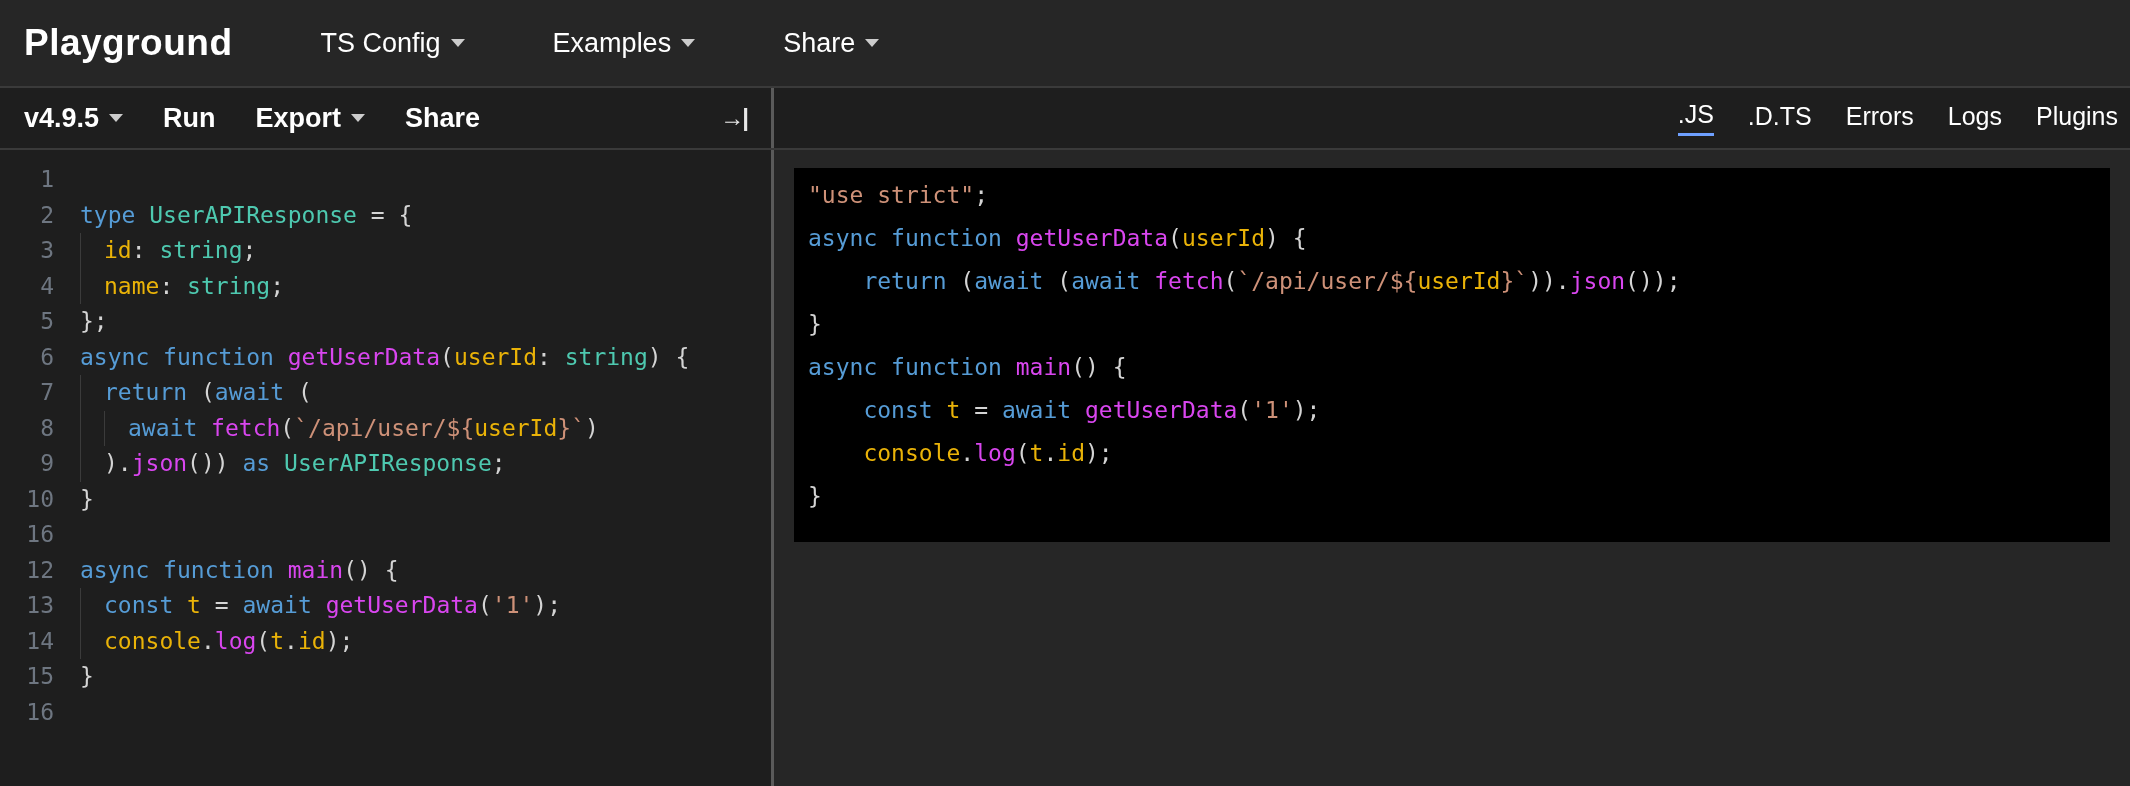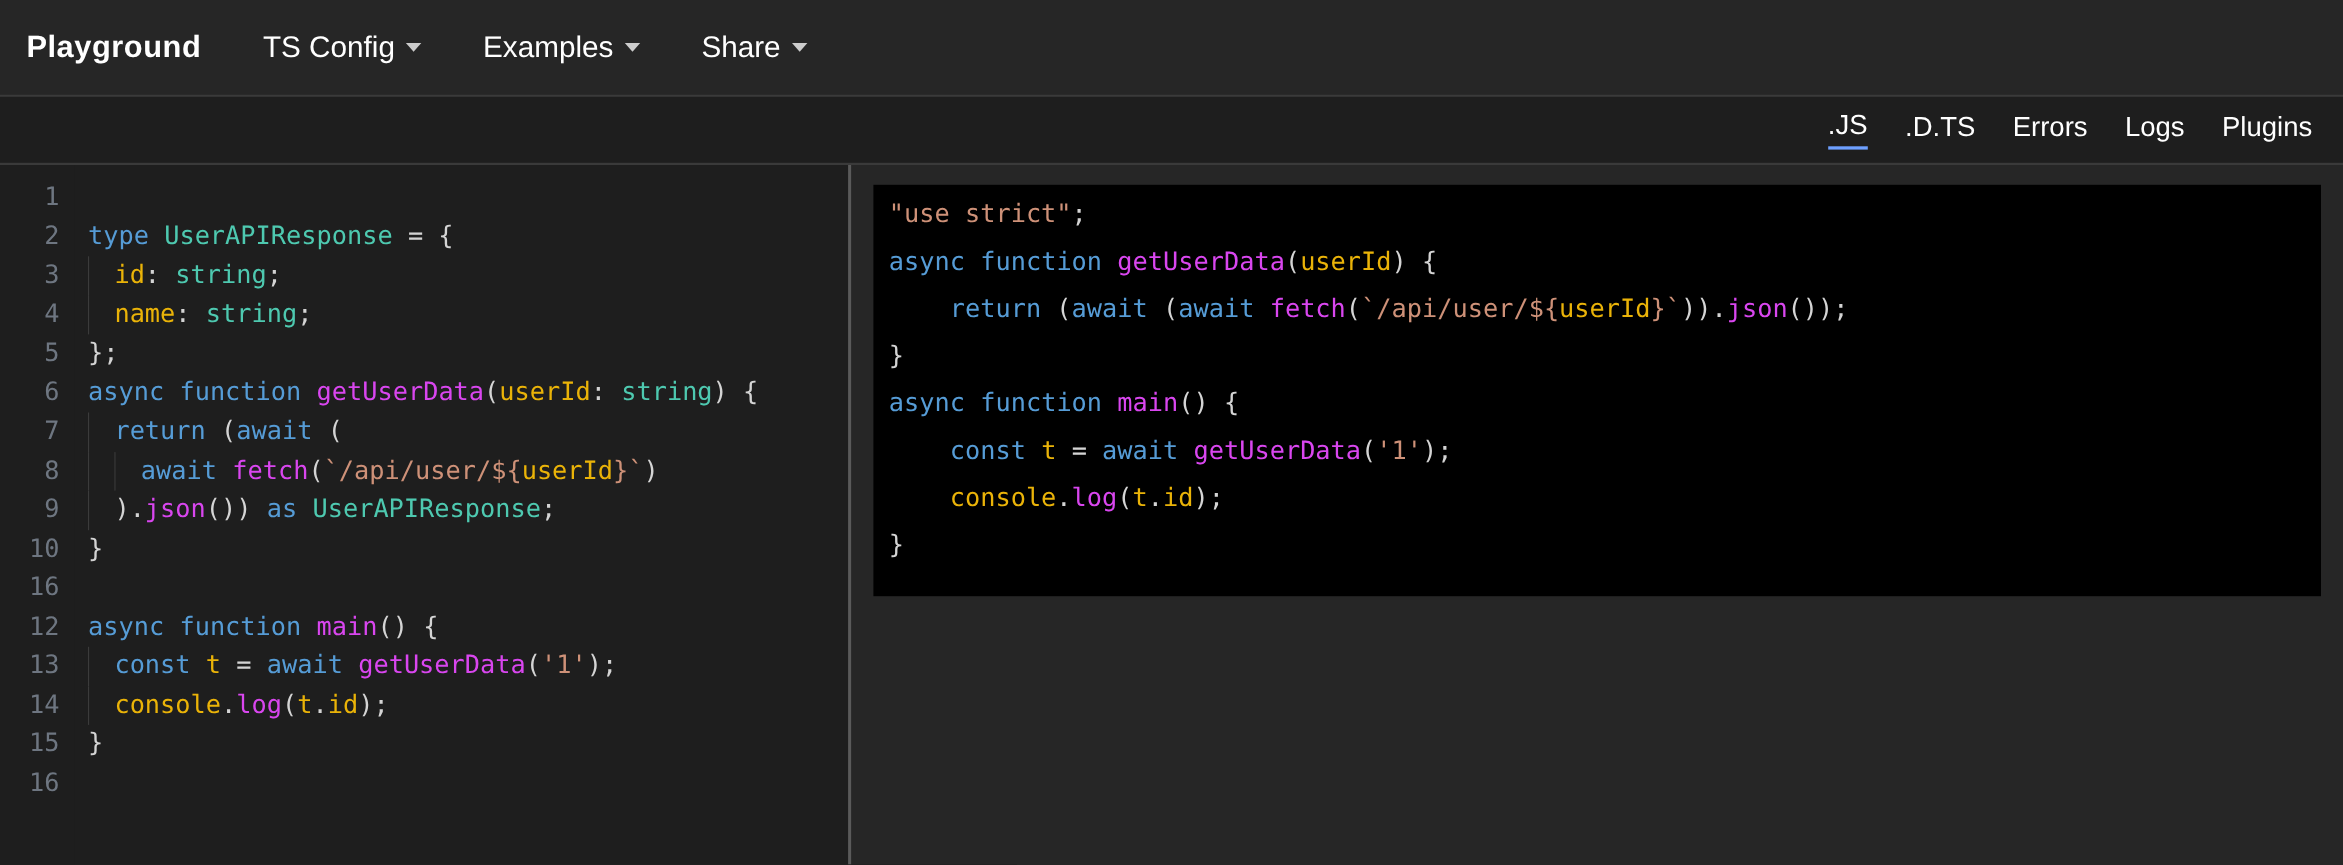--- a/index.html
+++ b/index.html
@@ -18,29 +18,30 @@
     display: flex;
     align-items: center;
     height: 86px;
     background: #262626;
     padding: 0 24px;
     gap: 56px;
     font-size: 27px;
     color: #fff;
   }
   .brand {
-    font-size: 28px;
+    font-size: 37px;
     font-weight: 600;
     letter-spacing: 0.5px;
   }
   .top-nav .menu-item {
     display: flex;
     align-items: center;
     gap: 10px;
     cursor: pointer;
+    margin-left: 32px;
   }
   .caret {
     display: inline-block;
     width: 0; height: 0;
     border-left: 7px solid transparent;
     border-right: 7px solid transparent;
     border-top: 8px solid #ccc;
   }
 
   
@@ -70,21 +71,21 @@
     font-weight: 700;
     cursor: pointer;
     color: #e8e8e8;
   }
   .toolbar-right {
     flex: 1;
     display: flex;
     align-items: center;
     justify-content: flex-end;
     gap: 34px;
-    padding: 0 28px;
+    padding: 0 12px;
     font-size: 25px;
     color: #fff;
   }
   .toolbar-right .tab {
     cursor: pointer;
     padding-bottom: 4px;
   }
   .toolbar-right .tab.active {
     border-bottom: 3px solid #6ea0ff;
   }
@@ -171,20 +172,38 @@
     <span>Examples</span>
     <span class="caret"></span>
   </div>
   <div class="menu-item">
     <span>Share</span>
     <span class="caret"></span>
   </div>
 </div>
 
 <div class="toolbar-row">
+  <div class="toolbar-left">
+    <div class="tb-item">
+      <span>v4.9.5</span>
+      <span class="caret"></span>
+    </div>
+    <div class="tb-item">
+      <span>Run</span>
+    </div>
+    <div class="tb-item">
+      <span>Export</span>
+      <span class="caret"></span>
+    </div>
+    <div class="tb-item">
+      <span>Share</span>
+    </div>
+    <div class="spacer"></div>
+    <div class="tab-right-icon">→|</div>
+  </div>
   <div class="toolbar-right">
     <div class="tab active">.JS</div>
     <div class="tab">.D.TS</div>
     <div class="tab">Errors</div>
     <div class="tab">Logs</div>
     <div class="tab">Plugins</div>
   </div>
 </div>
 
 <div class="main">

